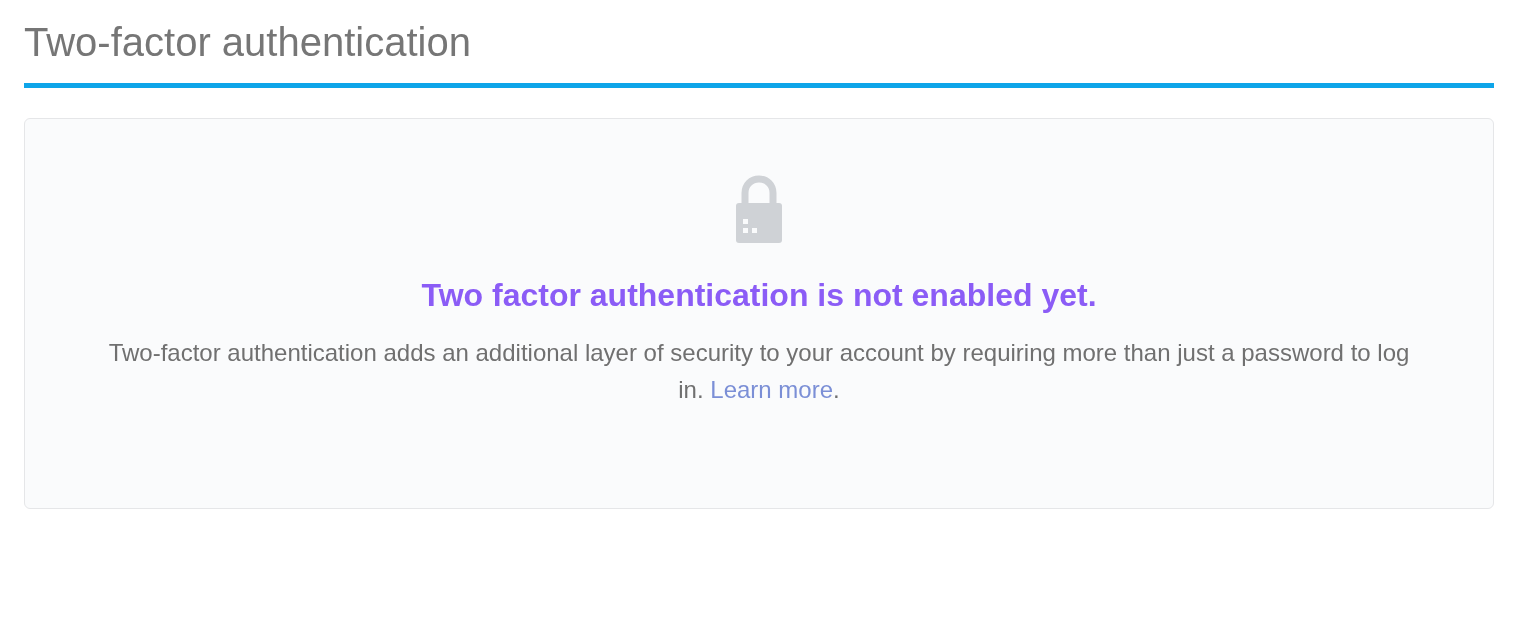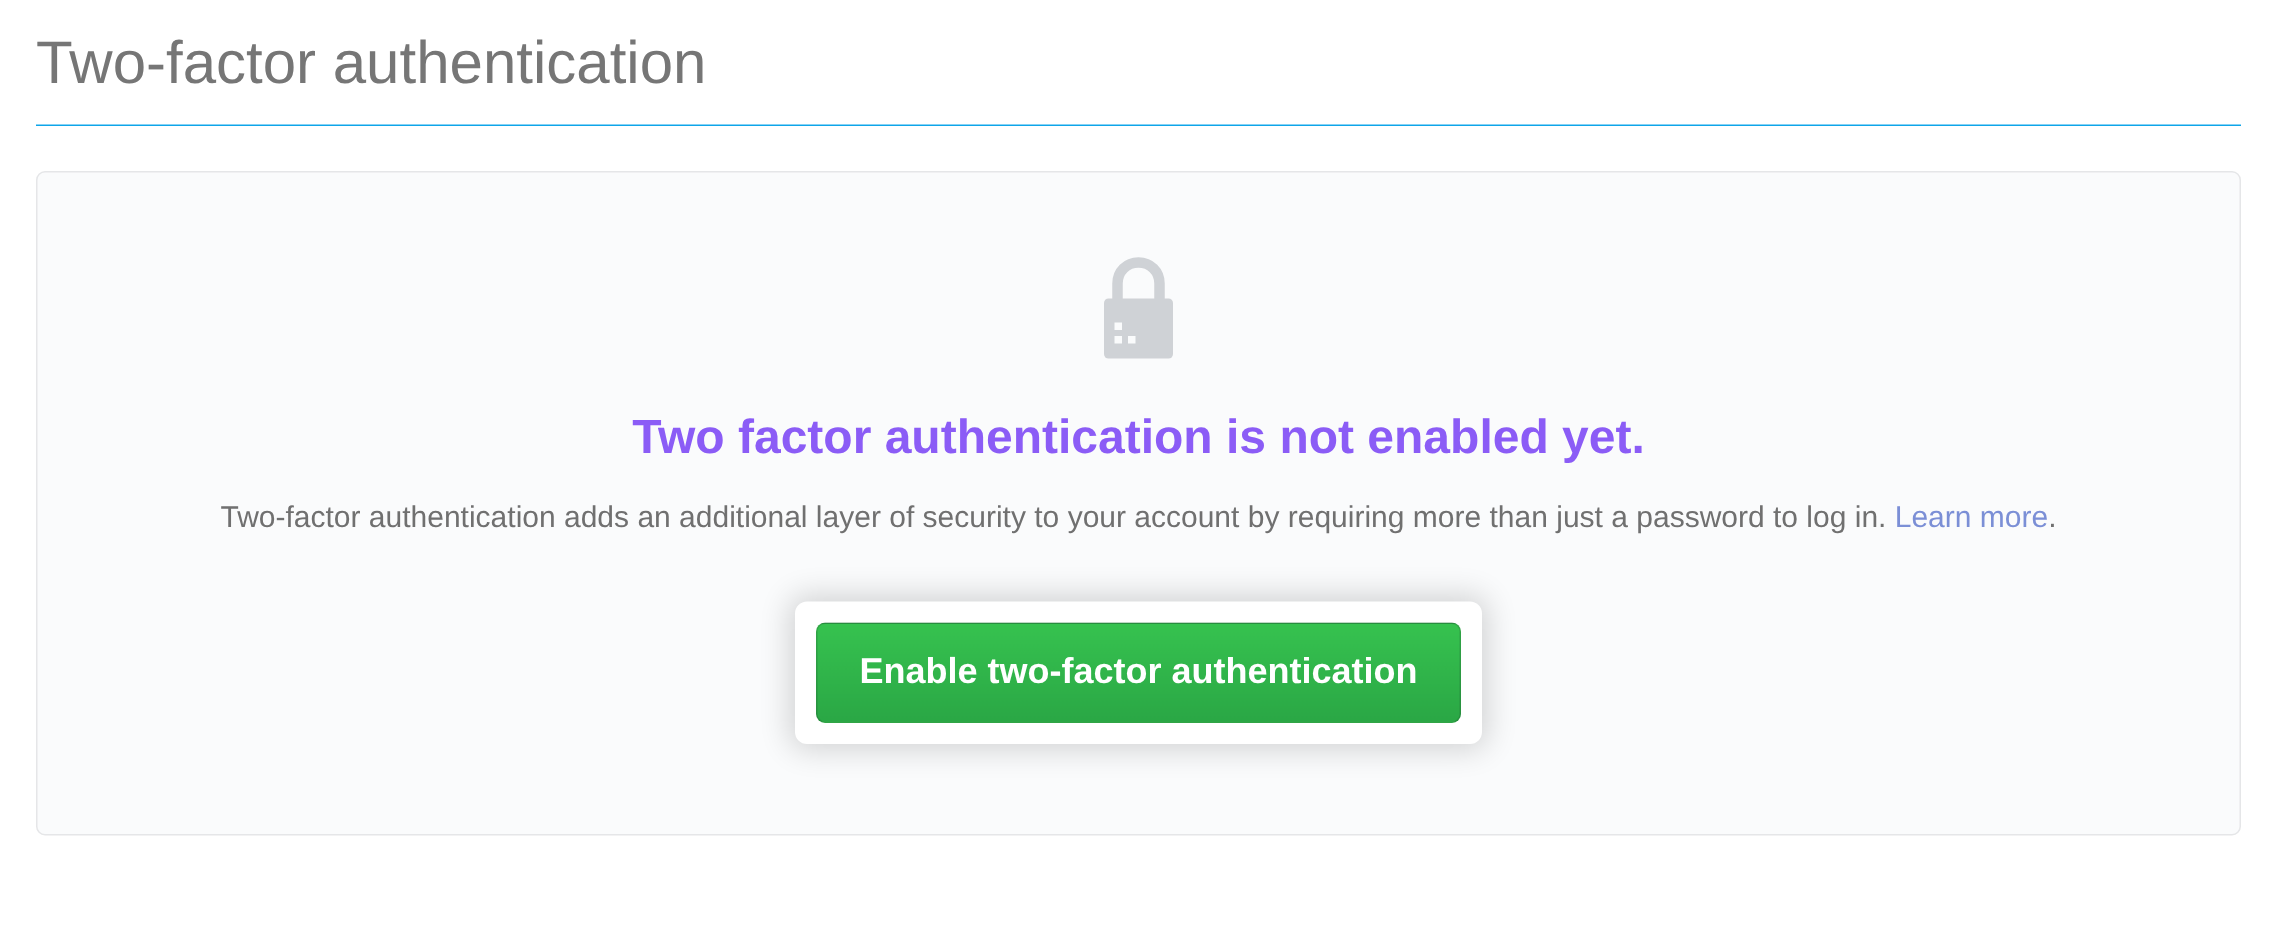--- a/index.html
+++ b/index.html
@@ -12,21 +12,21 @@
       background: #ffffff;
       width: 1518px;
       height: 624px;
       padding: 20px 24px;
     }
     .page-title {
       font-size: 40px;
       font-weight: 400;
       color: #767676;
       padding-bottom: 18px;
-      border-bottom: 1px solid #0ea5e9;
+      border-bottom: 5px solid #0ea5e9;
       margin-bottom: 30px;
     }
     .card {
       border: 1px solid #e5e6e8;
       border-radius: 6px;
       background: #fafbfc;
       padding: 56px 60px 60px 60px;
       text-align: center;
     }
     .lock-icon-wrap {
@@ -39,21 +39,21 @@
       height: 72px;
       display: block;
     }
     .card-title {
       font-size: 32px;
       font-weight: 600;
       color: #8b5cf6;
       margin-bottom: 20px;
     }
     .card-desc {
-      font-size: 20px;
+      font-size: 24px;
       font-weight: 400;
       color: #707070;
       line-height: 1.55;
       max-width: 1310px;
       margin: 0 auto 40px auto;
     }
     .learn-more-link {
       color: #7b8fd6;
       text-decoration: none;
       cursor: pointer;
@@ -98,16 +98,13 @@
       </svg>
     </span>
   </div>
 
   <h2 class="card-title">Two factor authentication is not enabled yet.</h2>
 
   <p class="card-desc">
     <span>Two-factor authentication adds an additional layer of security to your account by requiring more than just a password to log in. </span><a class="learn-more-link">Learn more</a><span class="period">.</span>
   </p>
 
-  <div class="btn-wrap">
-    <button class="enable-btn">Enable two-factor authentication</button>
-  </div>
 </div>
 
 </body></html>

